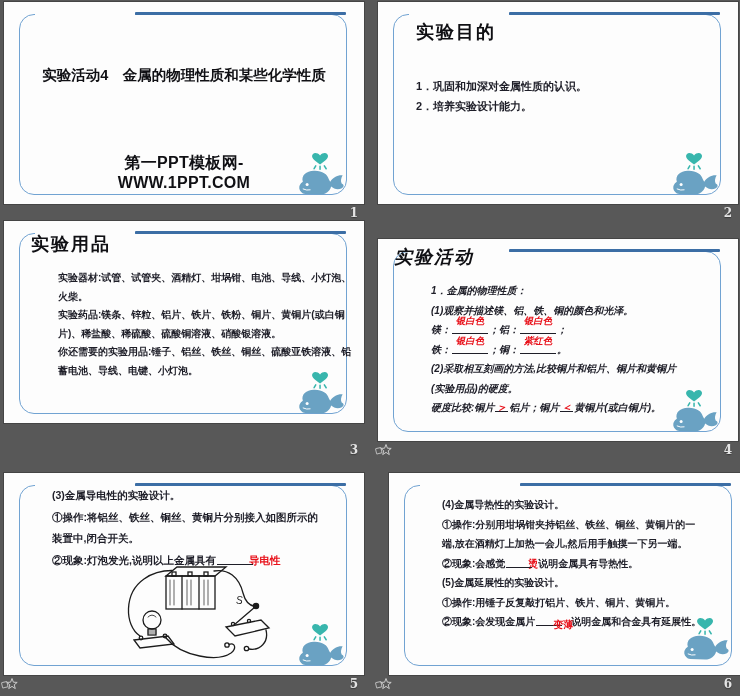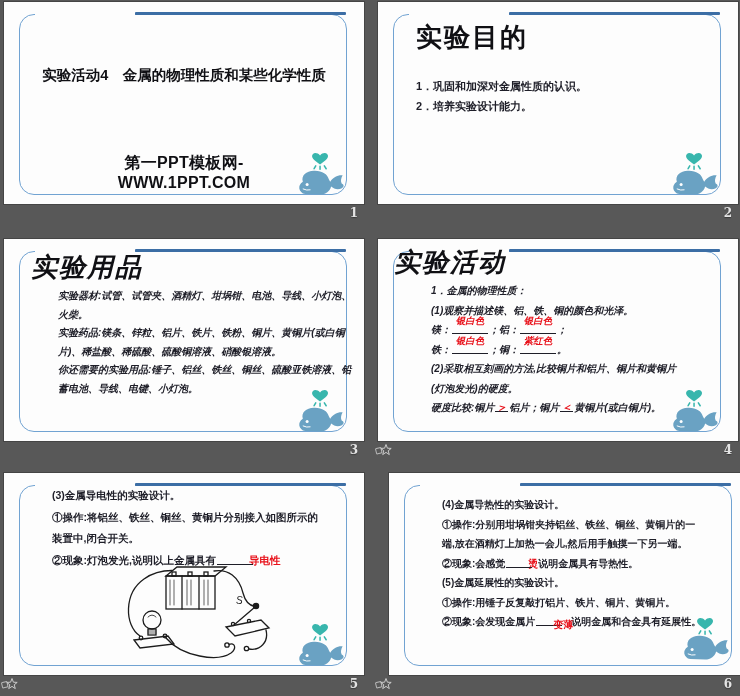--- a/index.html
+++ b/index.html
@@ -13,21 +13,21 @@
             font-weight:bold;font-size:12px;color:#e4e4e4;text-shadow:0 1px 1px #3a3a3a;}
   .anim-star{position:absolute;left:-3px;top:1px;width:18px;height:15px;}
 
   
   .frame{position:absolute;left:15px;top:12px;right:17px;bottom:9px;
          border:1.6px solid #71a3d2;border-radius:15px;}
   .frame-gap{position:absolute;left:31px;top:9px;width:100px;height:6px;background:#fdfdfd;}
   .accent{position:absolute;left:131px;top:10px;width:211px;height:2.5px;
           background:#3c6ea5;border-radius:1px;}
 
-  .title{position:absolute;font-weight:bold;color:#101014;letter-spacing:2px;font-size:26px;}
+  .title{position:absolute;font-weight:bold;color:#101014;letter-spacing:2px;font-size:18px;}
   .t2{left:38px;top:18px;}
   .t3{left:27px;top:11px;}
   .t4{left:16px;top:6px;}
 
   .title1{position:absolute;left:14px;right:14px;top:64px;text-align:center;
           font-size:14.5px;font-weight:bold;color:#101014;}
   .footer1{position:absolute;left:70px;width:220px;top:151px;text-align:center;
            font-size:16px;font-weight:bold;color:#101014;letter-spacing:.3px;}
 
   .body{position:absolute;font-weight:bold;color:#1e1e28;}
@@ -97,21 +97,21 @@
         <div class="bl"><span>2．培养实验设计能力。</span></div>
       </div>
     <svg class="whale" viewBox="0 0 52 46">
         <use href="#whale-def"></use>
       </svg>
   </div>
   <div class="meta" style="left:378px;top:205px;">
     <span class="page-num">2</span>
   </div>
 
-  <div class="slide" style="left:4px;top:239px;font-style:italic;">
+  <div class="slide" style="left:4px;top:221px;">
     <div class="frame"></div>
     <div class="frame-gap"></div>
     <div class="accent"></div>
     <div class="title t3">实验用品</div>
     <div class="body b3">
         <div class="bl"><span>实验器材:试管、试管夹、酒精灯、坩埚钳、电池、导线、小灯泡、</span></div>
         <div class="bl"><span>火柴。</span></div>
         <div class="bl"><span>实验药品:镁条、锌粒、铝片、铁片、铁粉、铜片、黄铜片(或白铜</span></div>
         <div class="bl"><span>片)、稀盐酸、稀硫酸、硫酸铜溶液、硝酸银溶液。</span></div>
         <div class="bl"><span>你还需要的实验用品:锤子、铝丝、铁丝、铜丝、硫酸亚铁溶液、铅</span></div>
@@ -129,21 +129,21 @@
     <div class="frame"></div>
     <div class="frame-gap"></div>
     <div class="accent"></div>
     <div class="title t4">实验活动</div>
     <div class="body b4">
         <div class="bl"><span>1．金属的物理性质：</span></div>
         <div class="bl"><span>(1)观察并描述镁、铝、铁、铜的颜色和光泽。</span></div>
         <div class="bl"><span>镁：</span><span class="seg-blank w-lg"><span class="seg-ans">银白色</span></span><span>；铝：</span><span class="seg-blank w-lg"><span class="seg-ans">银白色</span></span><span>；</span></div>
         <div class="bl"><span>铁：</span><span class="seg-blank w-lg"><span class="seg-ans">银白色</span></span><span>；铜：</span><span class="seg-blank w-lg"><span class="seg-ans">紫红色</span></span><span>。</span></div>
         <div class="bl"><span>(2)采取相互刻画的方法,比较铜片和铝片、铜片和黄铜片</span></div>
-        <div class="bl"><span>(灯泡发光)的硬度。</span></div>
+        <div class="bl"><span>(实验用品)的硬度。</span></div>
         <div class="bl"><span>硬度比较:铜片</span><span class="seg-blank w-sm"><span class="seg-mark">＞</span></span><span>铝片；铜片</span><span class="seg-blank w-sm"><span class="seg-mark">＜</span></span><span>黄铜片(或白铜片)。</span></div>
       </div>
     <svg class="whale" viewBox="0 0 52 46">
         <use href="#whale-def"></use>
       </svg>
   </div>
   <div class="meta" style="left:378px;top:442px;">
     <svg class="anim-star" viewBox="0 0 18 15">
         <use href="#star-def"></use>
       </svg>

